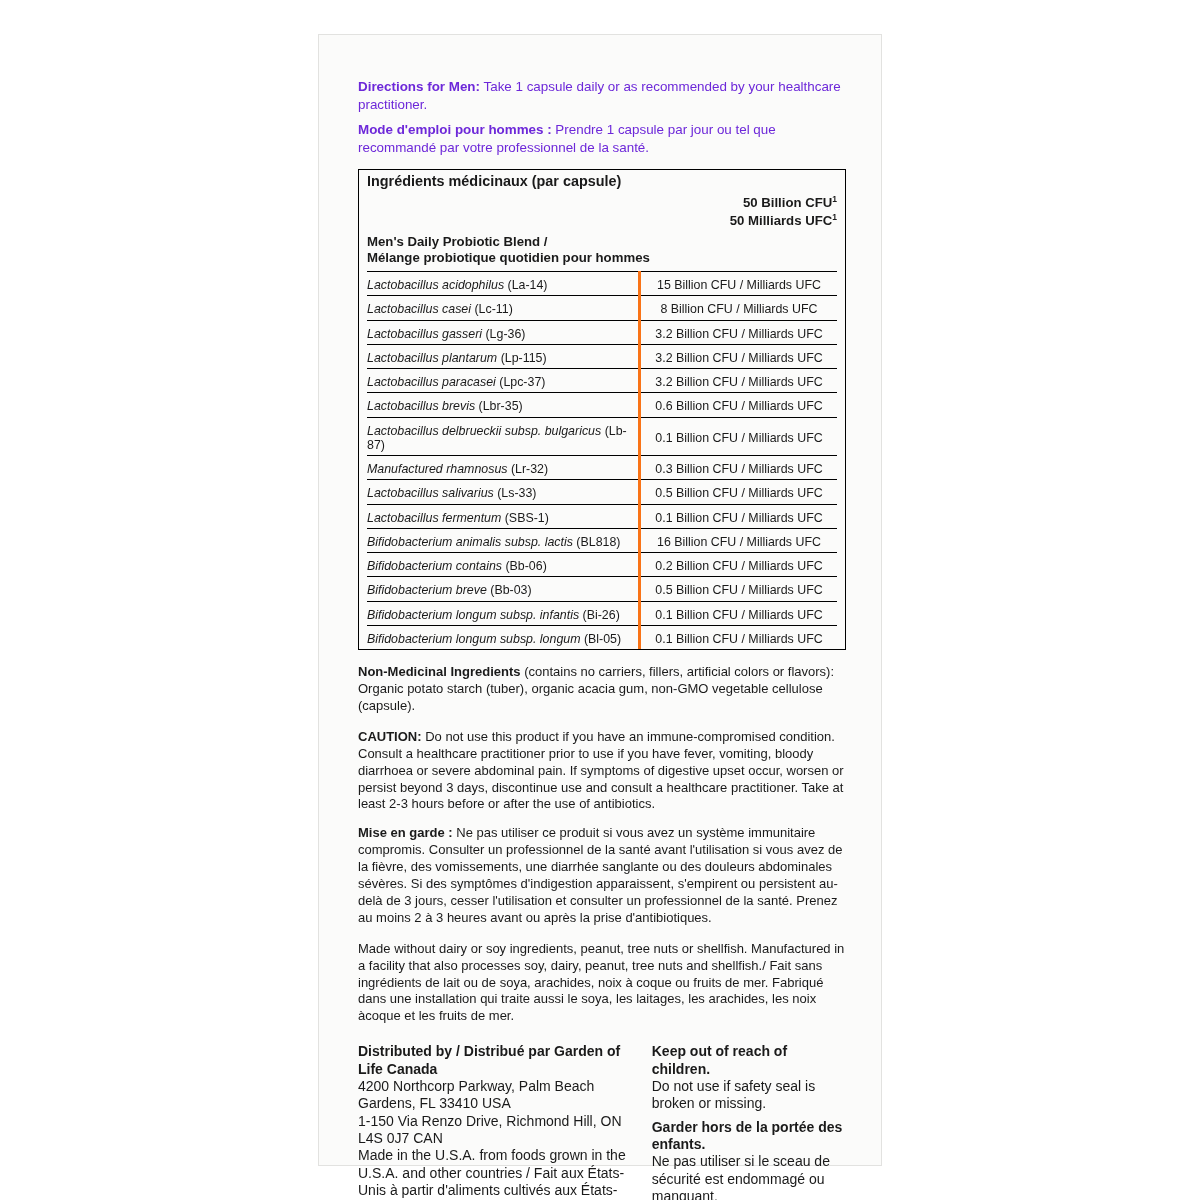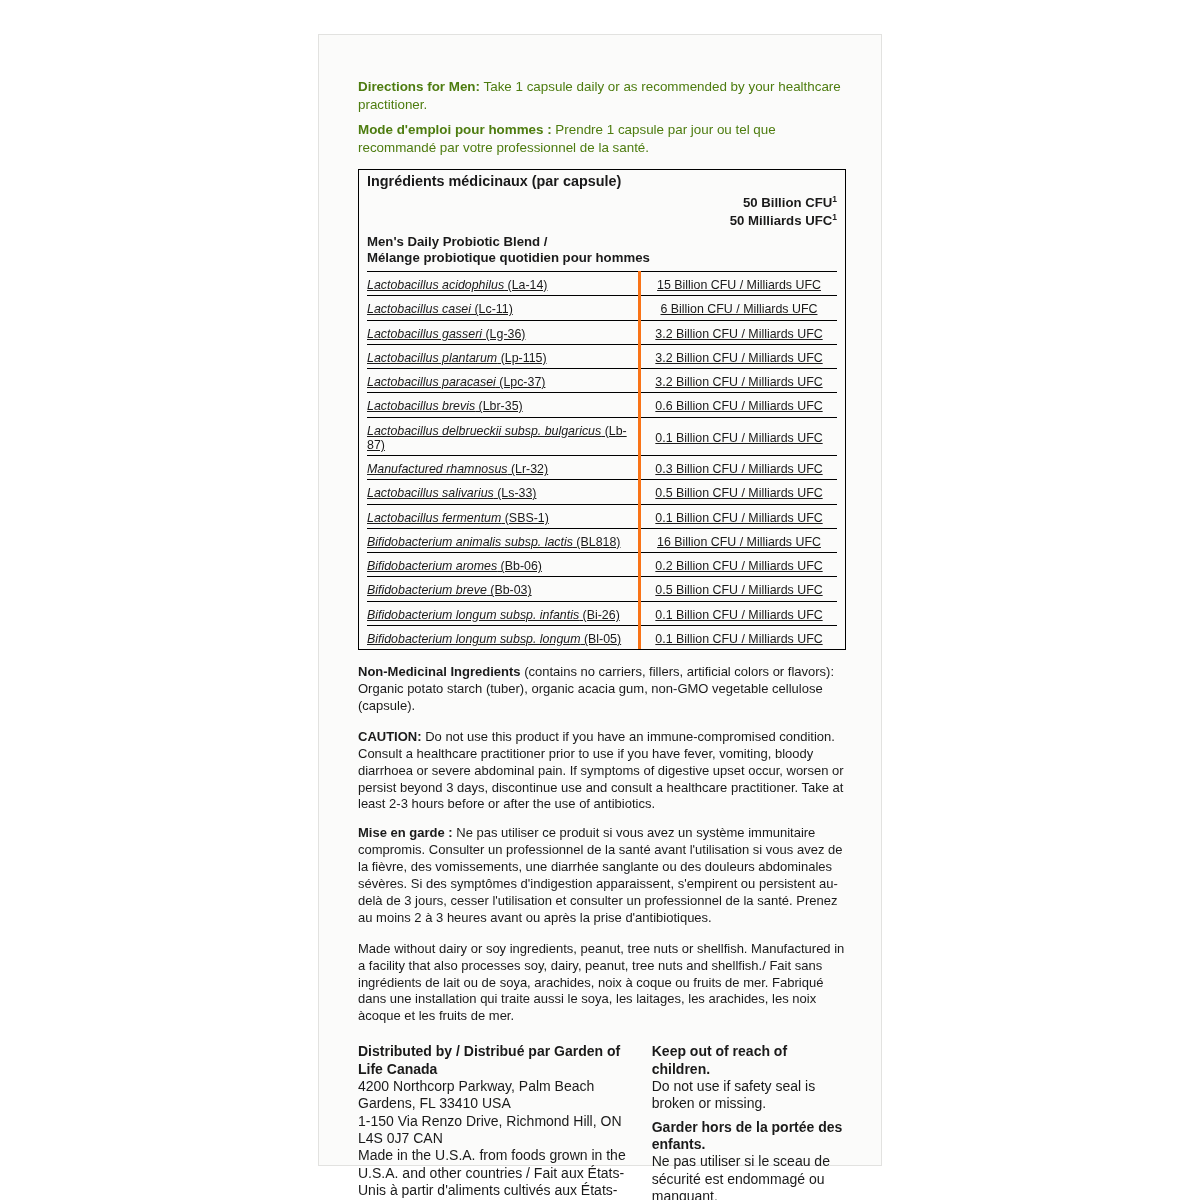--- a/index.html
+++ b/index.html
@@ -33,21 +33,21 @@
   .content {
     position: absolute;
     left: 358px;
     top: 78px;
     width: 488px;
     box-sizing: border-box;
   }
   .directions {
     font-size: 13.4px;
     line-height: 1.32;
-    color: #4d7c0f;
+    color: #6d28d9;
   }
   .directions p {
     margin: 0 0 8px 0;
   }
   .directions p:last-child { margin-bottom: 0; }
   b, .b { font-weight: bold; }
 
   
   .ing-box {
     margin-top: 12px;
@@ -77,21 +77,20 @@
   table.strains {
     width: 100%;
     border-collapse: collapse;
     font-size: 12.4px;
   }
   table.strains td {
     border-top: 1px solid #000;
     padding: 6px 0 3px 0;
     line-height: 1.15;
     vertical-align: middle;
-    text-decoration: underline;
   }
   table.strains tr:first-child td { border-top: 1px solid #000; }
   td.name { padding-left: 16px; }
   td.name i { font-style: italic; }
   td.amt {
     text-align: center;
     white-space: nowrap;
     width: 196px;
     border-left: 3px solid #f97316;
     padding-left: 8px;
@@ -148,21 +147,21 @@
       </div>
 
       <table class="strains">
         <tbody id="strains-body">
             <tr>
               <td class="name"><i>Lactobacillus acidophilus</i><span> (La-14)</span></td>
               <td class="amt">15 Billion CFU / Milliards UFC</td>
             </tr>
             <tr>
               <td class="name"><i>Lactobacillus casei</i><span> (Lc-11)</span></td>
-              <td class="amt">6 Billion CFU / Milliards UFC</td>
+              <td class="amt">8 Billion CFU / Milliards UFC</td>
             </tr>
             <tr>
               <td class="name"><i>Lactobacillus gasseri</i><span> (Lg-36)</span></td>
               <td class="amt">3.2 Billion CFU / Milliards UFC</td>
             </tr>
             <tr>
               <td class="name"><i>Lactobacillus plantarum</i><span> (Lp-115)</span></td>
               <td class="amt">3.2 Billion CFU / Milliards UFC</td>
             </tr>
             <tr>
@@ -187,21 +186,21 @@
             </tr>
             <tr>
               <td class="name"><i>Lactobacillus fermentum</i><span> (SBS-1)</span></td>
               <td class="amt">0.1 Billion CFU / Milliards UFC</td>
             </tr>
             <tr>
               <td class="name"><i>Bifidobacterium animalis subsp. lactis</i><span> (BL818)</span></td>
               <td class="amt">16 Billion CFU / Milliards UFC</td>
             </tr>
             <tr>
-              <td class="name"><i>Bifidobacterium aromes</i><span> (Bb-06)</span></td>
+              <td class="name"><i>Bifidobacterium contains</i><span> (Bb-06)</span></td>
               <td class="amt">0.2 Billion CFU / Milliards UFC</td>
             </tr>
             <tr>
               <td class="name"><i>Bifidobacterium breve</i><span> (Bb-03)</span></td>
               <td class="amt">0.5 Billion CFU / Milliards UFC</td>
             </tr>
             <tr>
               <td class="name"><i>Bifidobacterium longum subsp. infantis</i><span> (Bi-26)</span></td>
               <td class="amt">0.1 Billion CFU / Milliards UFC</td>
             </tr>

